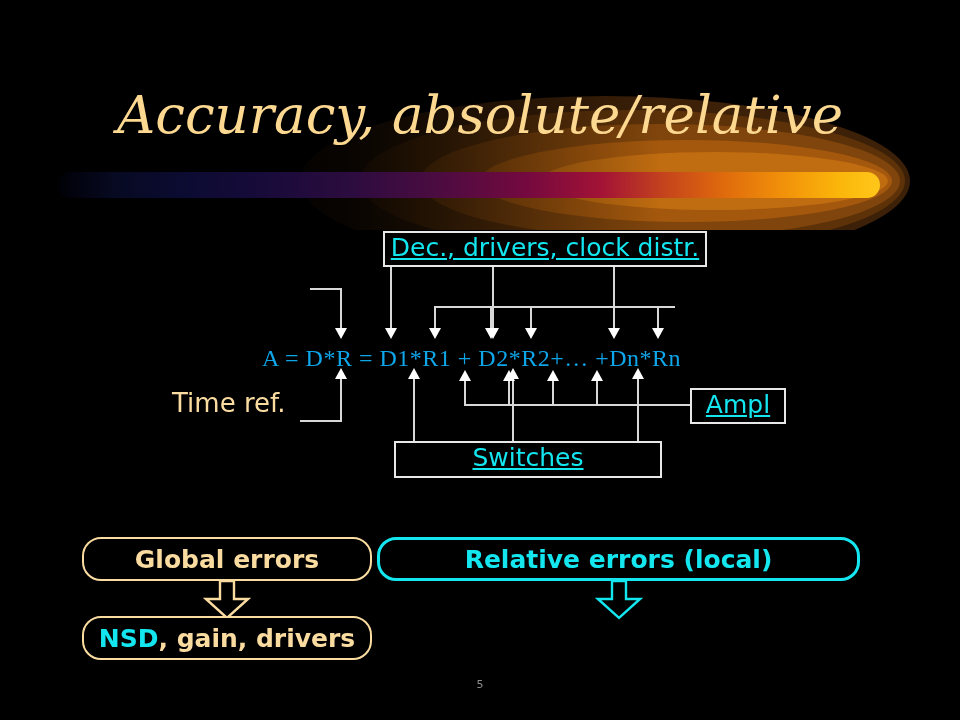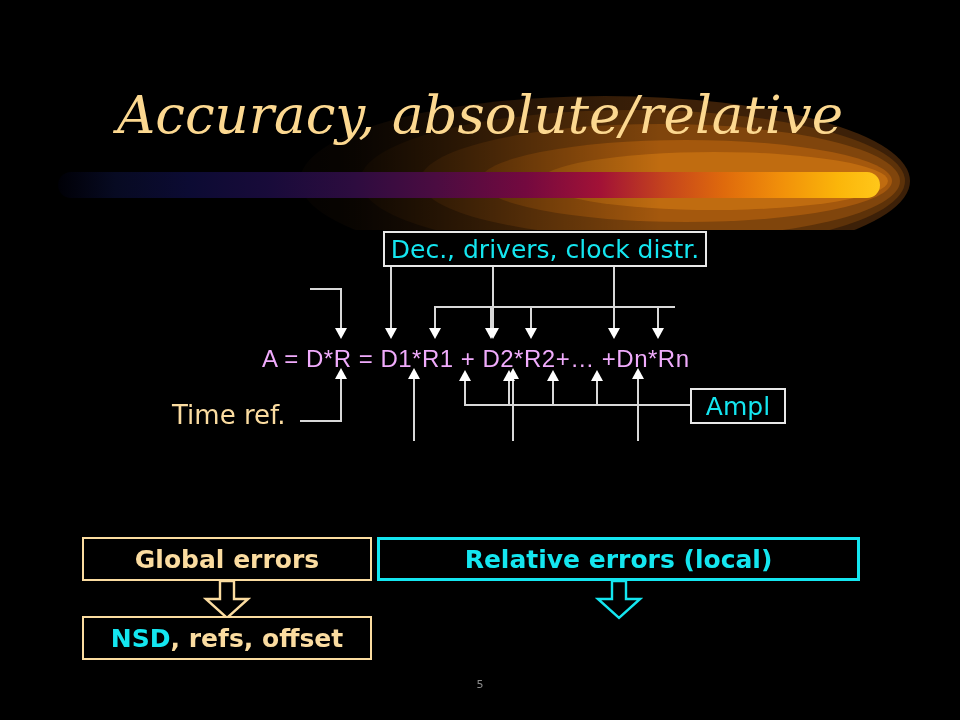--- a/index.html
+++ b/index.html
@@ -84,43 +84,44 @@
   #diagram {
     position: absolute;
     left: 0; top: 0;
     width: 960px; height: 720px;
   }
   .box {
     position: absolute;
     box-sizing: border-box;
     background: #000;
     display: flex;
-    align-items: center;
+    align-items: flex-start;
     justify-content: center;
     white-space: nowrap;
+    text-decoration: underline;
   }
   .box.wb {
     border: 2px solid #e8e8e8;
     color: #14e6f0;
     font-size: 25px;
     font-family: "DejaVu Sans", sans-serif;
   }
   .plainlabel {
     position: absolute;
     color: #fbdca0;
     font-size: 26px;
     white-space: nowrap;
     font-family: "DejaVu Sans", sans-serif;
   }
   #formula {
     position: absolute;
-    color: #f0abfc;
+    color: #0ea5e9;
     font-size: 24px;
     white-space: nowrap;
-    font-family: Liberation Sans, sans-serif;
+    font-family: Liberation Serif, serif;
     letter-spacing: 0.5px;
   }
 
   
   .vline, .hline {
     position: absolute;
     background: #d8d8d8;
   }
   .vline { width: 2px; }
   .hline { height: 2px; }
@@ -138,20 +139,21 @@
     position: absolute;
     box-sizing: border-box;
     background: #000;
     display: flex;
     align-items: center;
     justify-content: center;
     font-weight: bold;
     font-size: 25px;
     white-space: nowrap;
     font-family: "DejaVu Sans", sans-serif;
+    border-radius: 19px;
   }
   .ebox.tan  { border: 2px solid #fbdca0; color: #fbdca0; }
   .ebox.cyan { border: 3px solid #14e6f0; color: #14e6f0; }
   .cyanpart { color: #14e6f0; }
   .tanpart  { color: #fbdca0; }
 
   .blockarrow { position: absolute; }
 
   #pagenum {
     position: absolute;
@@ -185,22 +187,25 @@
 
     <div class="box wb" style="left:383px; top:231px; width:324px; height:36px;">
       <span>Dec., drivers, clock distr.</span>
     </div>
 
 
     <div class="box wb" style="left:690px; top:388px; width:96px; height:36px;">
       <span>Ampl</span>
     </div>
 
-
-    <div class="plainlabel" style="left:172px; top:400px;">Time ref.</div>
+    <div class="box wb" style="left:394px; top:441px; width:268px; height:37px;">
+      <span>Switches</span>
+    </div>
+
+    <div class="plainlabel" style="left:172px; top:388px;">Time ref.</div>
 
     <div id="formula" style="left:262px; top:345px;">A = D*R = D1*R1 + D2*R2+… +Dn*Rn</div>
 
     <div class="hline" style="left:310px; top:288px; width:32px;"></div>
     <div class="vline" style="left:340px; top:288px; height:42px;"></div>
     <div class="arrowdown" style="left:335px; top:328px;"></div>
 
     <div class="hline" style="left:300px; top:420px; width:42px;"></div>
     <div class="vline" style="left:340px; top:378px; height:44px;"></div>
     <div class="arrowup" style="left:335px; top:368px;"></div>
@@ -255,18 +260,18 @@
   <svg class="blockarrow" style="left:203px; top:580px;" width="48" height="40" viewBox="0 0 48 40">
     <polygon points="17,1 31,1 31,19 45,19 24,38 3,19 17,19" fill="#000000" stroke="#fbdca0" stroke-width="2.4"></polygon>
   </svg>
 
   <svg class="blockarrow" style="left:595px; top:580px;" width="48" height="40" viewBox="0 0 48 40">
     <polygon points="17,1 31,1 31,19 45,19 24,38 3,19 17,19" fill="#000000" stroke="#14e6f0" stroke-width="2.4"></polygon>
   </svg>
 
   <div class="ebox tan" style="left:82px; top:616px; width:290px; height:44px;">
     <span class="cyanpart">NSD</span>
-      <span class="tanpart">, refs, offset</span>
+      <span class="tanpart">, gain, drivers</span>
   </div>
 
 
   <div id="pagenum">5</div>
 </div>
 
 </body></html>

